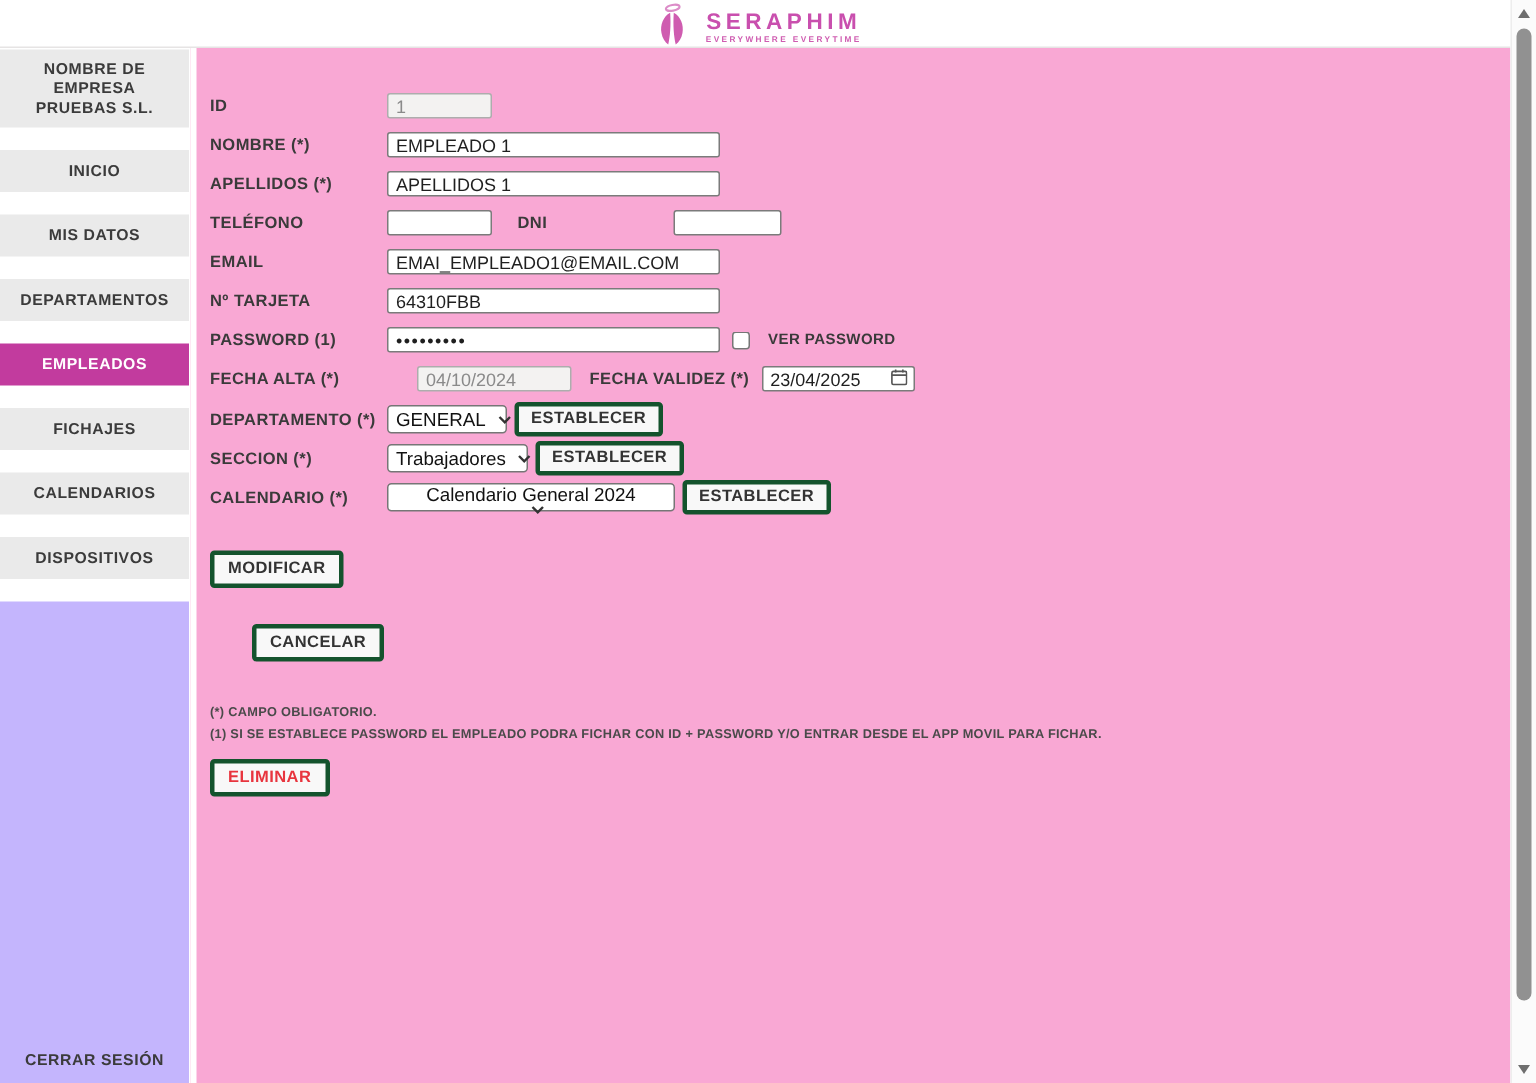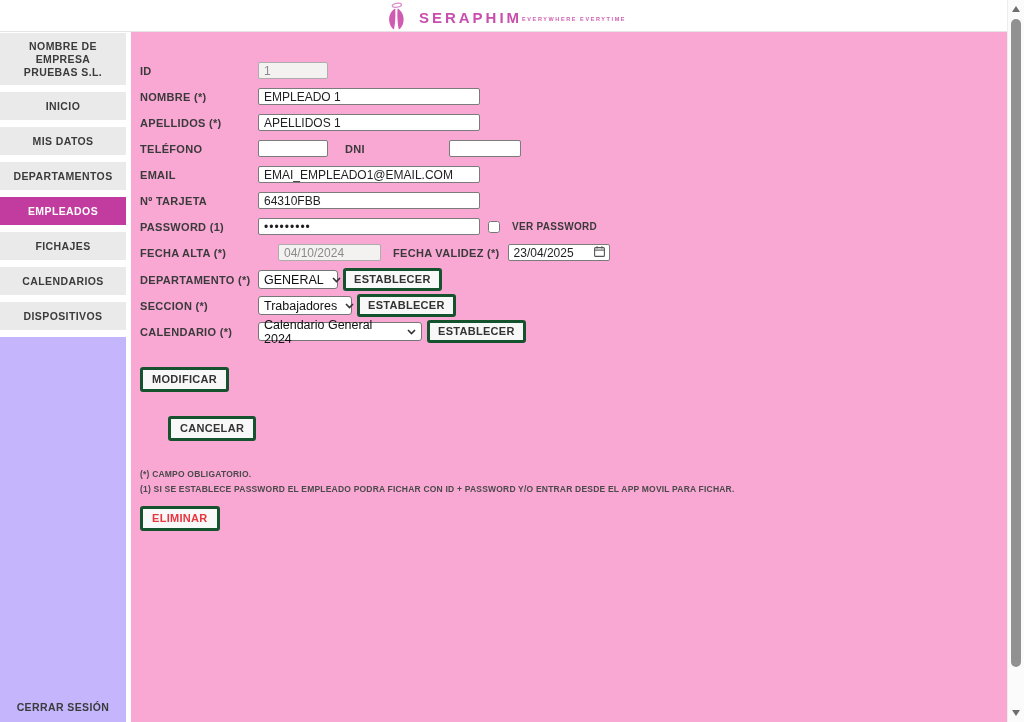--- a/index.html
+++ b/index.html
@@ -14,34 +14,34 @@
 
   
   .header {
     position:absolute; left:0; top:0; width:1007px; height:32px;
     background:#ffffff; border-bottom:1px solid #e6e4e4;
   }
   .logo {
     position:absolute; left:50%; top:2px; transform:translateX(-50%);
     display:flex; align-items:center; gap:8px;
   }
-  .logo-text { display:flex; align-items:center;justify-content:center; }
+  .logo-text { display:flex; flex-direction:column; align-items:center;justify-content:center; }
   .brand {
     font-size:15px; font-weight:bold; letter-spacing:3px; color:#c94fae;
     line-height:16px;
   }
   .tagline {
     font-size:5.5px; font-weight:bold; letter-spacing:1.6px; color:#cf5cb0;
     margin-top:1px;
   }
 
   
   .sidebar {
     position:absolute; left:0; top:33px; width:126px; bottom:0;
-    display:flex; flex-direction:column; gap:7px; background:#ffffff;
+    display:flex; flex-direction:column; gap:15px; background:#ffffff;
   }
   .side-item {
     background:#eaeaea; color:#3b3b3b;
     min-height:28px; display:flex; align-items:center; justify-content:center;
     font-size:10.5px; font-weight:bold; letter-spacing:0.4px; text-align:center;
     cursor:pointer; flex:0 0 auto;
   }
   .side-company { min-height:52px; padding:6px 16px; }
   .side-company span { max-width:86px; line-height:13px; }
   .side-item.active { background:#c23b9e; color:#ffffff; }
@@ -268,21 +268,21 @@
         <svg width="9" height="6" viewBox="0 0 9 6">
             <path d="M1 1 L4.5 4.5 L8 1" stroke="#333" stroke-width="1.6" fill="none"></path>
           </svg>
       </span>
     </span>
     <button class="btn small" style="margin-left:5px;">ESTABLECER</button>
   </div>
 
   <div class="frow tall">
     <span class="flabel">CALENDARIO (*)</span>
-    <span class="selbox" style="width:164px;">
+    <span class="selbox" style="width:192px;flex-direction:column;">
       <span>Calendario General 2024</span>
       <span class="chev">
         <svg width="9" height="6" viewBox="0 0 9 6">
             <path d="M1 1 L4.5 4.5 L8 1" stroke="#333" stroke-width="1.6" fill="none"></path>
           </svg>
       </span>
     </span>
     <button class="btn small" style="margin-left:5px;">ESTABLECER</button>
   </div>
 

